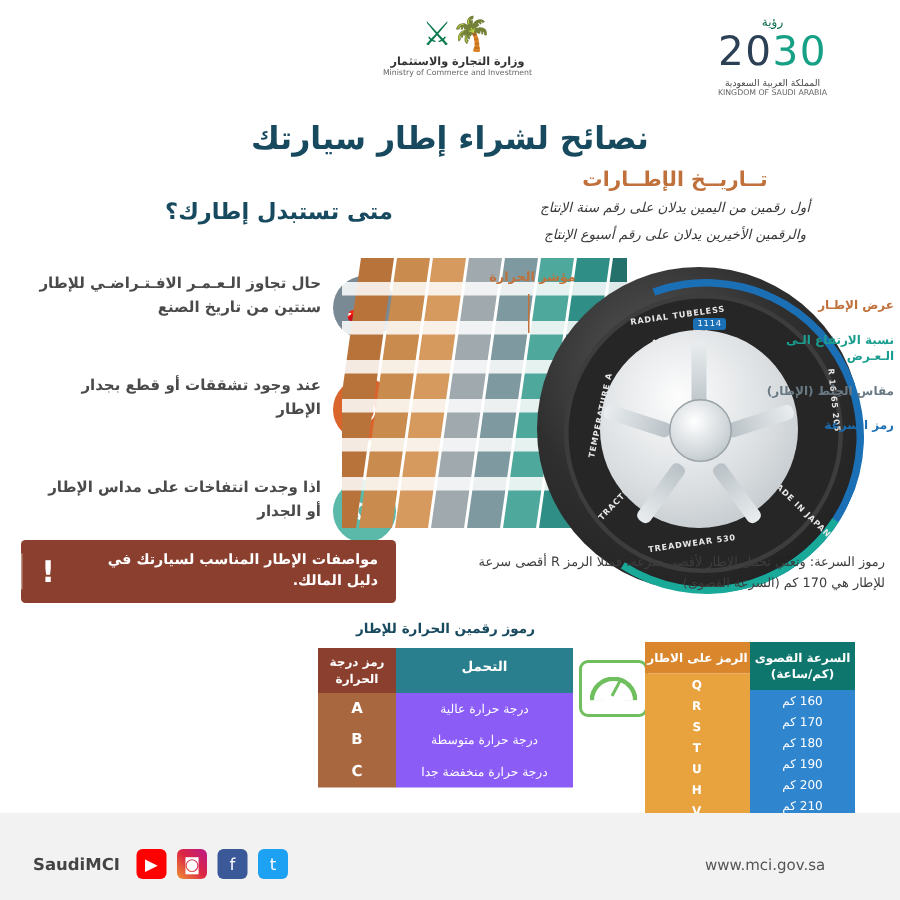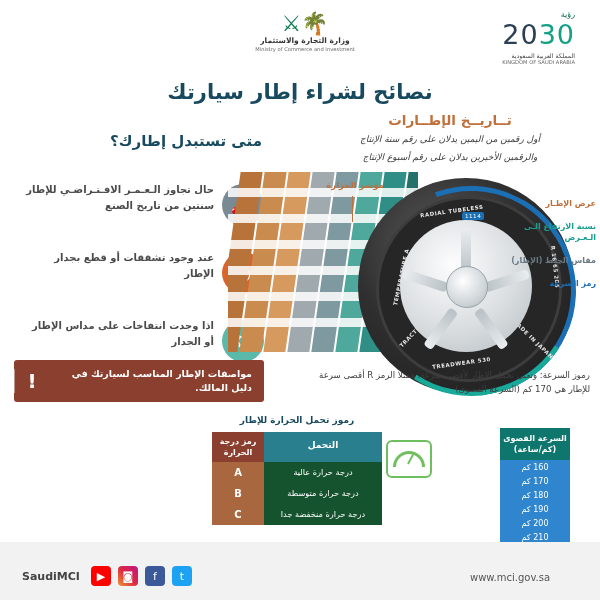--- a/index.html
+++ b/index.html
@@ -11,21 +11,21 @@
   }
   .page{position:relative;width:600px;height:600px;}
 
   
   .header{position:absolute;top:0;left:0;width:600px;height:72px;}
   .logo-mci{position:absolute;top:14px;left:235px;width:140px;text-align:center;}
   .logo-mci .crest{font-size:22px;line-height:20px;color:#0c7a4f;}
   .logo-mci .ar{font-size:7.5px;color:#333;margin-top:2px;font-weight:bold;}
   .logo-mci .en{font-size:5.2px;color:#666;margin-top:1px;}
 
-  .logo-vision{position:absolute;top:10px;left:455px;width:120px;}
+  .logo-vision{position:absolute;top:10px;left:455px;width:120px;text-align:center;}
   .logo-vision .v-top{font-size:8px;color:#0b6b4f;letter-spacing:2px;}
   .logo-vision .v-num{font-size:27px;font-weight:normal;color:#2b3f55;letter-spacing:1px;}
   .logo-vision .v-num span.g{color:#16a085;}
   .logo-vision .v-ar{font-size:6.2px;color:#444;margin-top:2px;}
   .logo-vision .v-en{font-size:5.2px;color:#666;}
 
   .main-title{
     position:absolute;top:80px;left:0;width:600px;text-align:center;
     font-size:21px;font-weight:bold;color:#17495f;letter-spacing:0px;
   }
@@ -142,21 +142,21 @@
   }
 
   
   .heat-table{position:absolute;top:432px;left:212px;width:170px;}
   .ht-head{display:flex;}
   .ht-head .cell1{flex:1;background:#2a7f8e;color:#fff;font-size:9px;font-weight:bold;
     text-align:center;padding:8px 0;}
   .ht-head .cell2{width:52px;background:#8b3f2e;color:#fff;font-size:8px;font-weight:bold;
     text-align:center;padding:4px 0;line-height:11px;}
   .ht-body{display:flex;}
-  .ht-body .col1{flex:1;background:#14532d;}
+  .ht-body .col1{flex:1;background:#8b5cf6;}
   .ht-body .col2{width:52px;background:#a9673f;}
   .ht-body .row{color:#fff;font-size:8.2px;text-align:center;padding:5px 0;line-height:11px;}
   .ht-body .col2 .row{font-weight:bold;font-size:10px;}
 
   .heat-table-title{
     position:absolute;top:415px;left:212px;width:170px;text-align:center;
     font-size:9px;font-weight:bold;color:#17495f;
   }
 
   
@@ -306,21 +306,21 @@
     <div class="callout">
       <div class="c-title c-gray">مقاس الحِنْط (الإطار)</div>
     </div>
     <div class="callout">
       <div class="c-title c-blue">رمز السرعة</div>
     </div>
   </div>
 
   <div class="speed-note">رموز السرعة: وتعني تحمل الاطار لأقصى سرعة، فمثلا الرمز R أقصى سرعة للإطار هي 170 كم (السرعة القصوى)</div>
 
-  <div class="heat-table-title">رموز تحمل الحرارة للإطار</div>
+  <div class="heat-table-title">رموز رقمين الحرارة للإطار</div>
   <div class="heat-table">
     <div class="ht-head">
       <div class="cell1">التحمل</div>
       <div class="cell2">رمز درجة الحرارة</div>
     </div>
     <div class="ht-body">
       <div class="col1">
         <div class="row">درجة حرارة عالية</div>
         <div class="row">درجة حرارة متوسطة</div>
         <div class="row">درجة حرارة منخفضة جدا</div>
@@ -347,20 +347,34 @@
         <div class="r">170 كم</div>
         <div class="r">180 كم</div>
         <div class="r">190 كم</div>
         <div class="r">200 كم</div>
         <div class="r">210 كم</div>
         <div class="r">240 كم</div>
         <div class="r">270 كم</div>
         <div class="r">300 كم</div>
       </div>
     </div>
+    <div class="st-col st-orange">
+      <div class="head">الرمز على الاطار</div>
+      <div class="body">
+        <div class="r">Q</div>
+        <div class="r">R</div>
+        <div class="r">S</div>
+        <div class="r">T</div>
+        <div class="r">U</div>
+        <div class="r">H</div>
+        <div class="r">V</div>
+        <div class="r">W</div>
+        <div class="r">Y</div>
+      </div>
+    </div>
   </div>
 
   <div class="footer">
     <div class="wave"></div>
     <div class="socials">
       <div class="sico s-tw">t</div>
       <div class="sico s-fb">f</div>
       <div class="sico s-ig">◙</div>
       <div class="sico s-yt">▶</div>
       <div class="s-handle">SaudiMCI</div>

